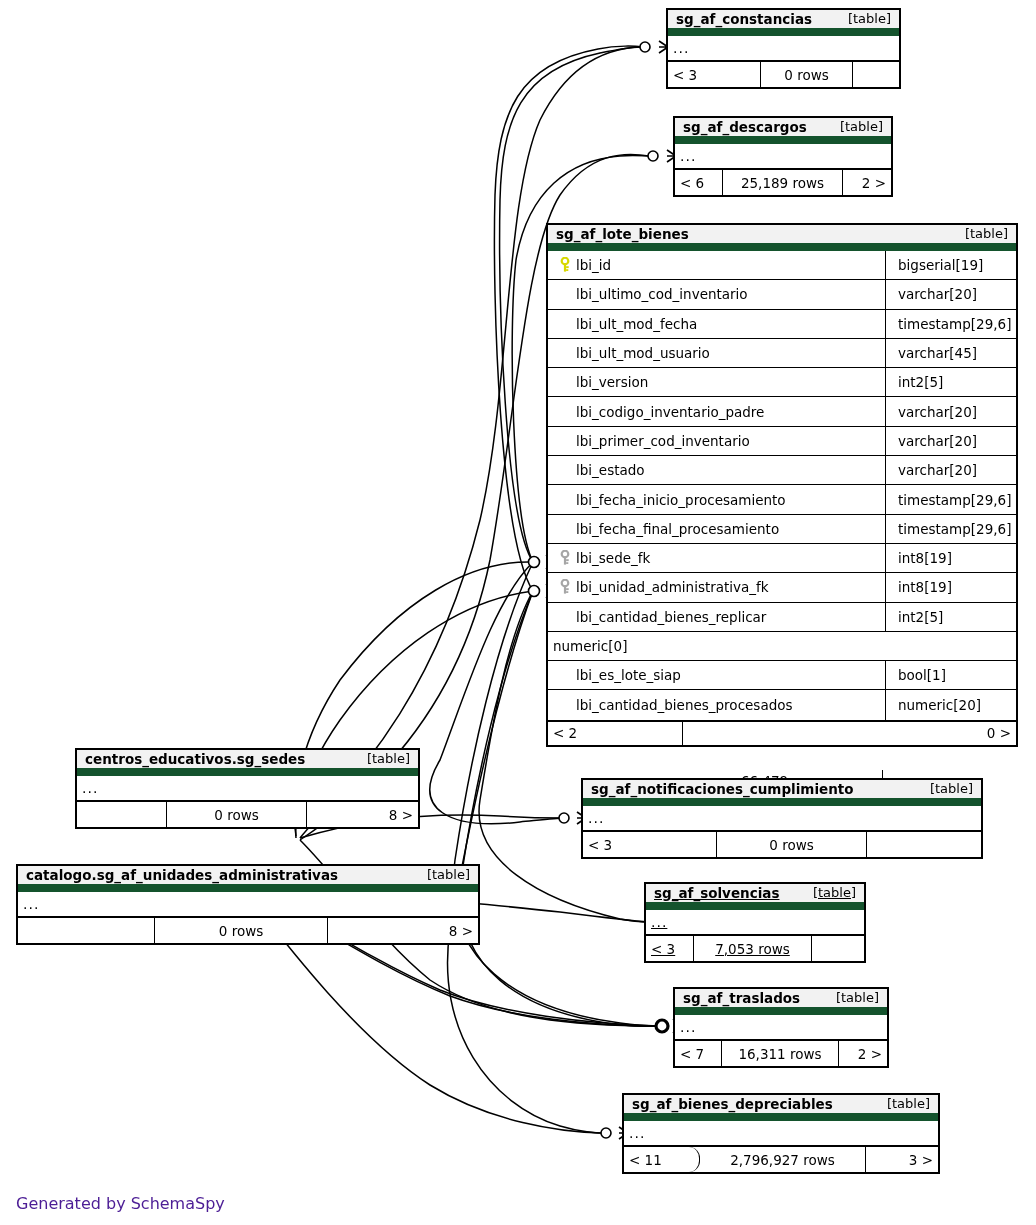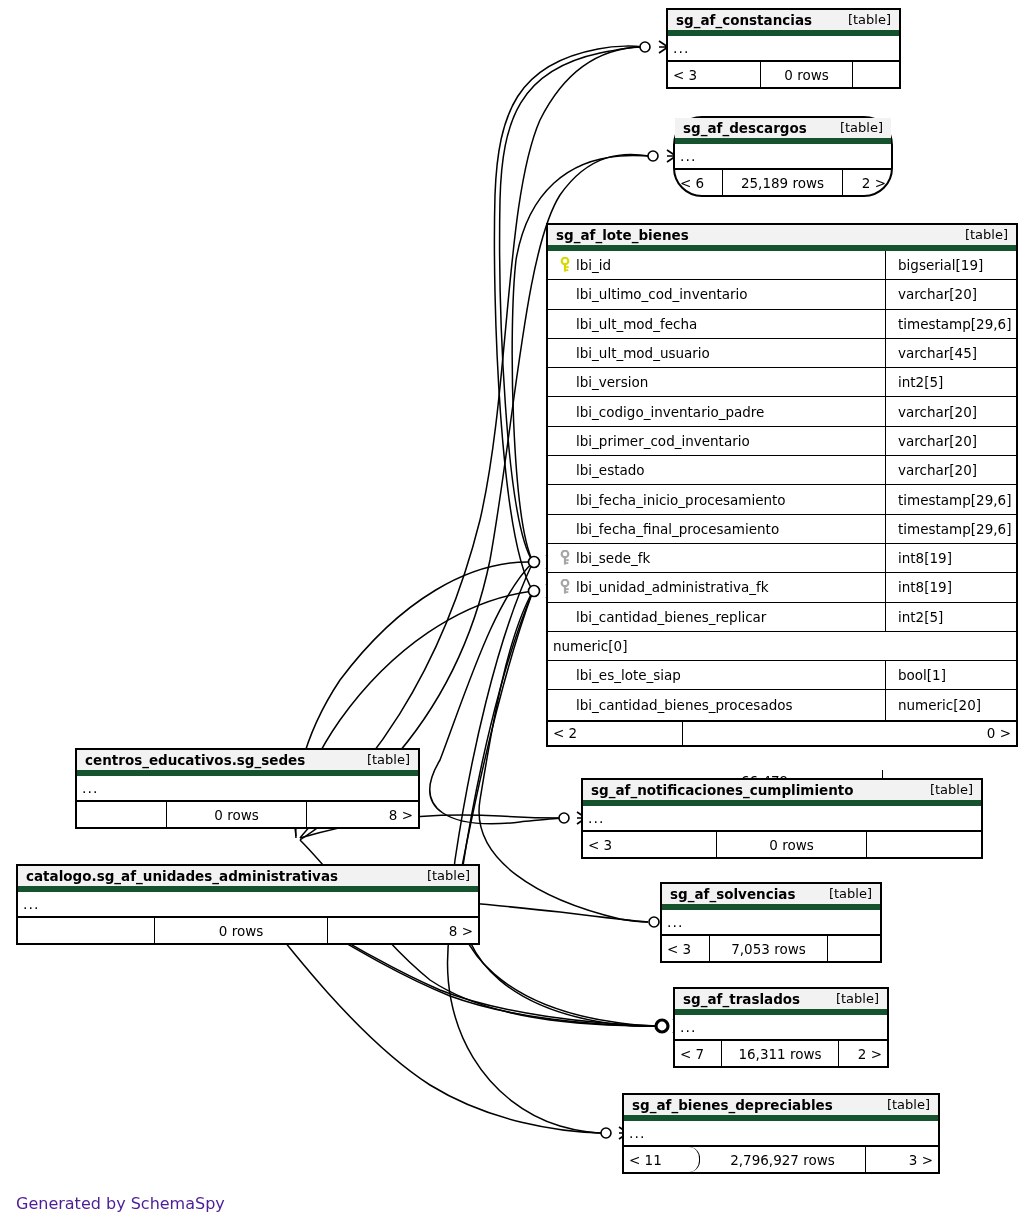--- a/index.html
+++ b/index.html
@@ -37,21 +37,21 @@
     border: 2px solid #000000;
     box-sizing: border-box;
     font-size: 13.5px;
     color: #000000;
   }
   .tbl-title {
     display: flex;
     align-items: center;
     justify-content: space-between;
     background: #f2f2f2;
-    border-bottom: 6px solid #14532d;
+    border-bottom: 8px solid #14532d;
     padding: 3px 8px 4px 8px;
     box-sizing: border-box;
     height: 26px;
   }
   .tbl-title .tname {
     font-weight: bold;
     font-size: 13.5px;
     white-space: nowrap;
   }
   .tbl-title .ttag {
@@ -212,21 +212,21 @@
       <span class="ttag">[table]</span>
     </div>
     <div class="ellipsis-row">...</div>
     <div class="foot-row">
       <div class="foot-cell fc-left" style="flex:0 0 93px;">&lt; 3</div>
       <div class="foot-cell fc-mid" style="flex:0 0 92px;">0 rows</div>
       <div class="foot-cell fc-right" style="flex:1 1 auto;"></div>
     </div>
   </div>
 
-  <div class="tbl" id="t-descargos" style="left:673px; top:116px; width:220px;border-radius:29px;">
+  <div class="tbl" id="t-descargos" style="left:673px; top:116px; width:220px;">
     <div class="tbl-title">
       <span class="tname">sg_af_descargos</span>
       <span class="ttag">[table]</span>
     </div>
     <div class="ellipsis-row">...</div>
     <div class="foot-row">
       <div class="foot-cell fc-left" style="flex:0 0 48px;">&lt; 6</div>
       <div class="foot-cell fc-mid" style="flex:0 0 120px;">25,189 rows</div>
       <div class="foot-cell fc-right" style="flex:1 1 auto;">2 &gt;</div>
     </div>
@@ -407,21 +407,21 @@
       <span class="ttag">[table]</span>
     </div>
     <div class="ellipsis-row">...</div>
     <div class="foot-row">
       <div class="foot-cell fc-left" style="flex:0 0 134px;">&lt; 3</div>
       <div class="foot-cell fc-mid" style="flex:0 0 150px;">0 rows</div>
       <div class="foot-cell fc-right" style="flex:1 1 auto;"></div>
     </div>
   </div>
 
-  <div class="tbl" id="t-solv" style="left:660px; top:882px; width:222px;">
+  <div class="tbl" id="t-solv" style="left:644px; top:882px; width:222px;text-decoration:underline;">
     <div class="tbl-title">
       <span class="tname">sg_af_solvencias</span>
       <span class="ttag">[table]</span>
     </div>
     <div class="ellipsis-row">...</div>
     <div class="foot-row">
       <div class="foot-cell fc-left" style="flex:0 0 48px;">&lt; 3</div>
       <div class="foot-cell fc-mid" style="flex:0 0 118px;">7,053 rows</div>
       <div class="foot-cell fc-right" style="flex:1 1 auto;"></div>
     </div>

